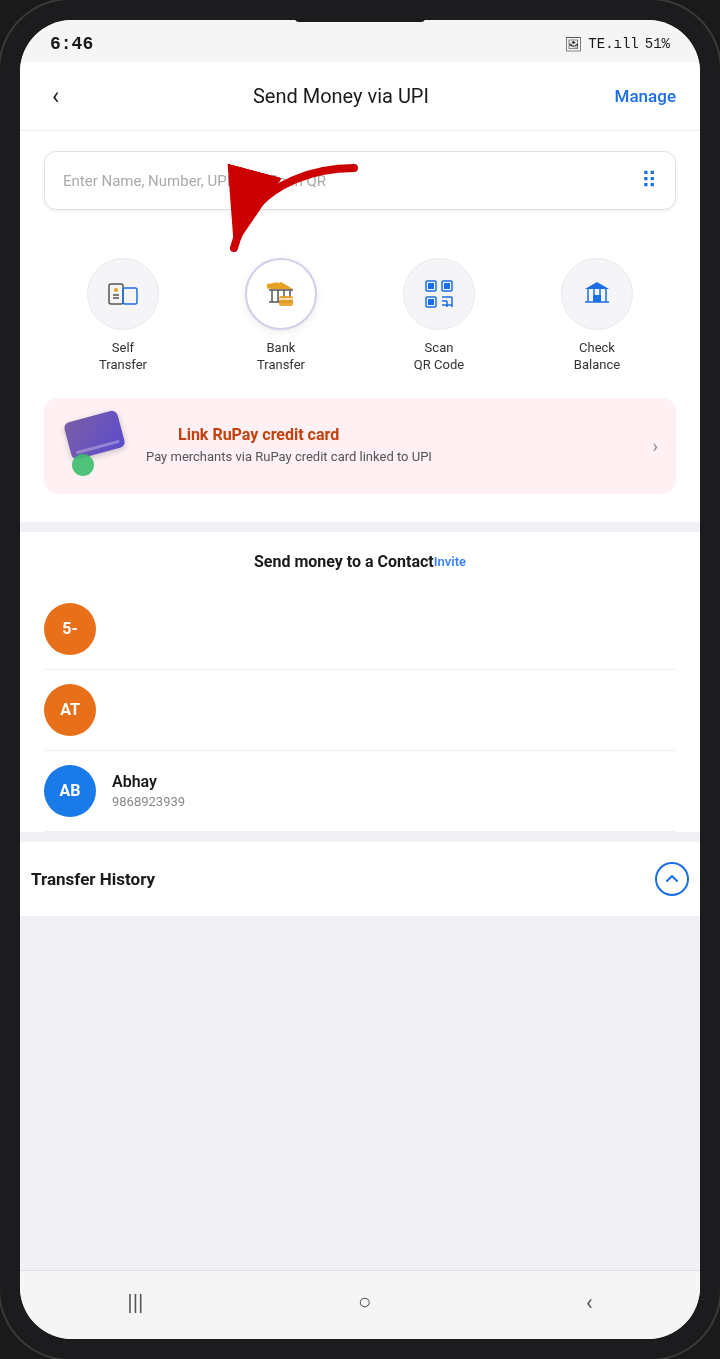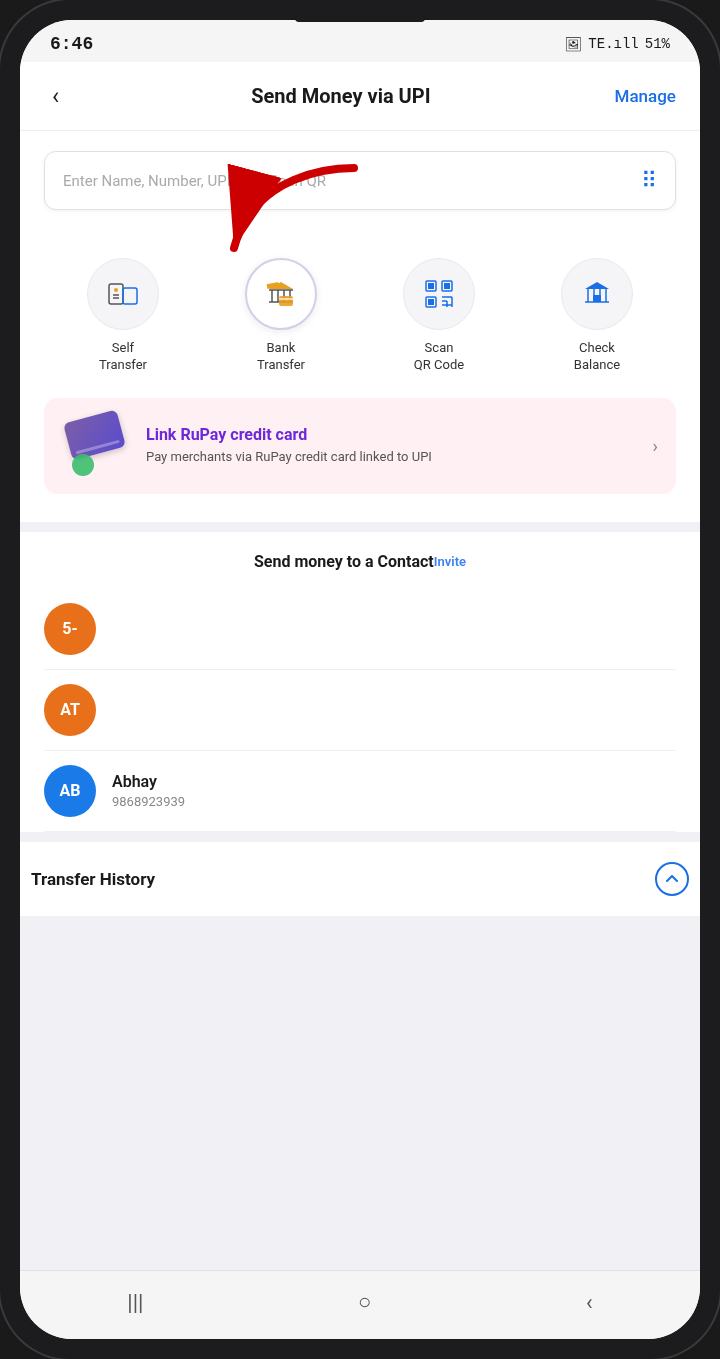--- a/index.html
+++ b/index.html
@@ -99,21 +99,21 @@
       border-bottom: 1px solid #eee;
     }
     .back-btn {
       font-size: 24px;
       color: #1a1a1a;
       cursor: pointer;
       padding: 4px 8px;
     }
     .header-title {
       font-size: 20px;
-      font-weight: 700;
+      font-weight: 400;
       color: #1a1a1a;
       text-align: center;
     }
     .manage-btn {
       font-size: 17px;
       color: #1a6ee6;
       font-weight: 500;
       cursor: pointer;
     }
     .main-content {
@@ -191,22 +191,23 @@
       gap: 14px;
       margin: 24px 0 8px;
       position: relative;
     }
     .promo-text {
       flex: 1;
     }
     .promo-title {
       font-size: 16px;
       font-weight: 700;
-      color: #6d28d9;
+      color: #c2410c;
       margin-bottom: 4px;
+      margin-left: 32px;
     }
     .promo-desc {
       font-size: 13px;
       color: #555;
       line-height: 1.4;
     }
     .promo-arrow {
       font-size: 18px;
       color: #888;
     }

